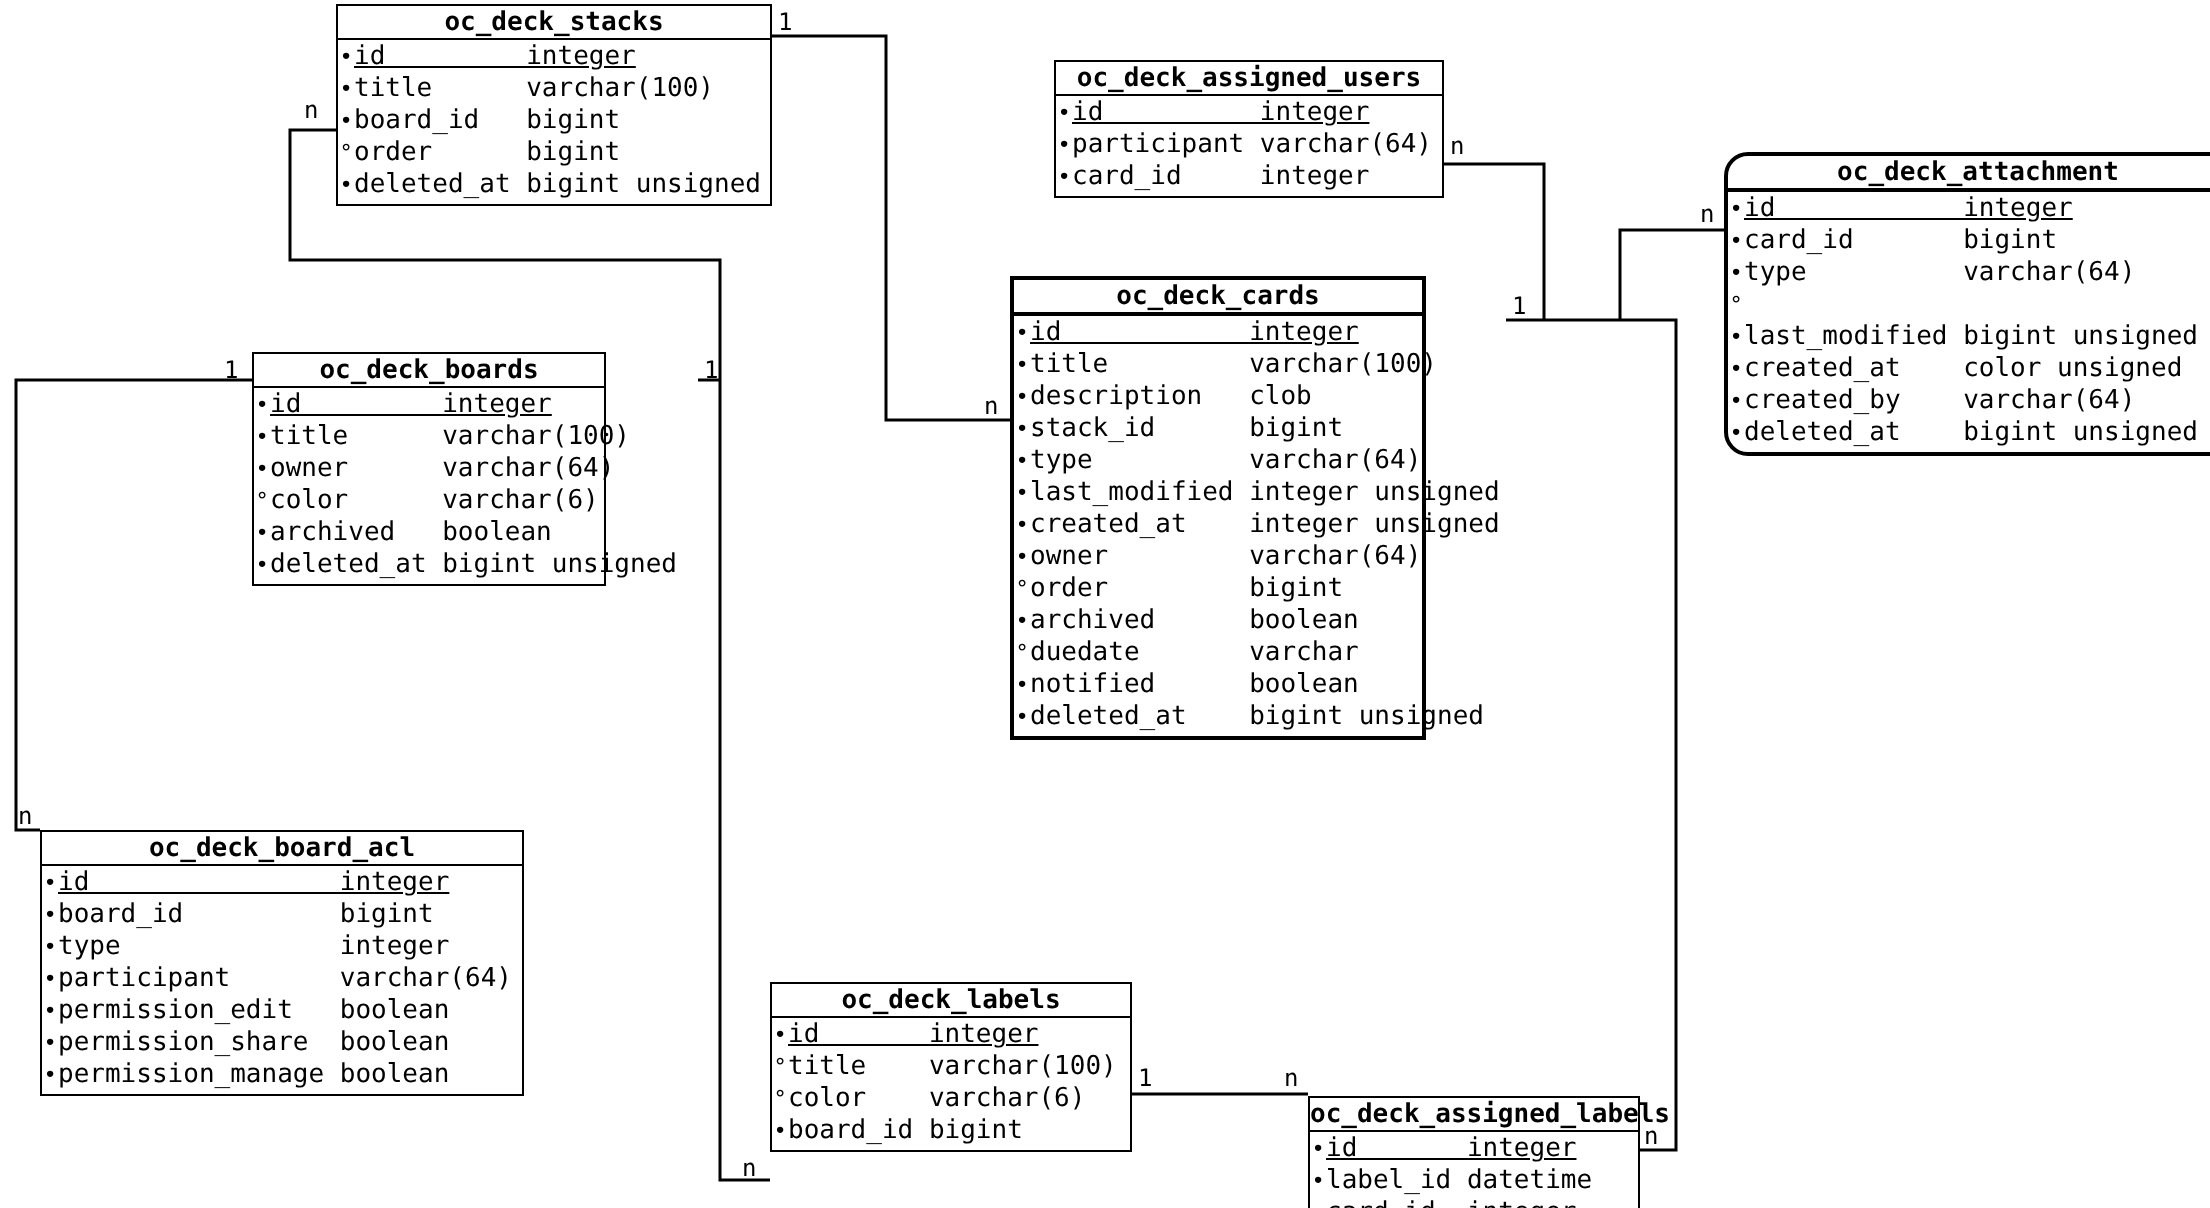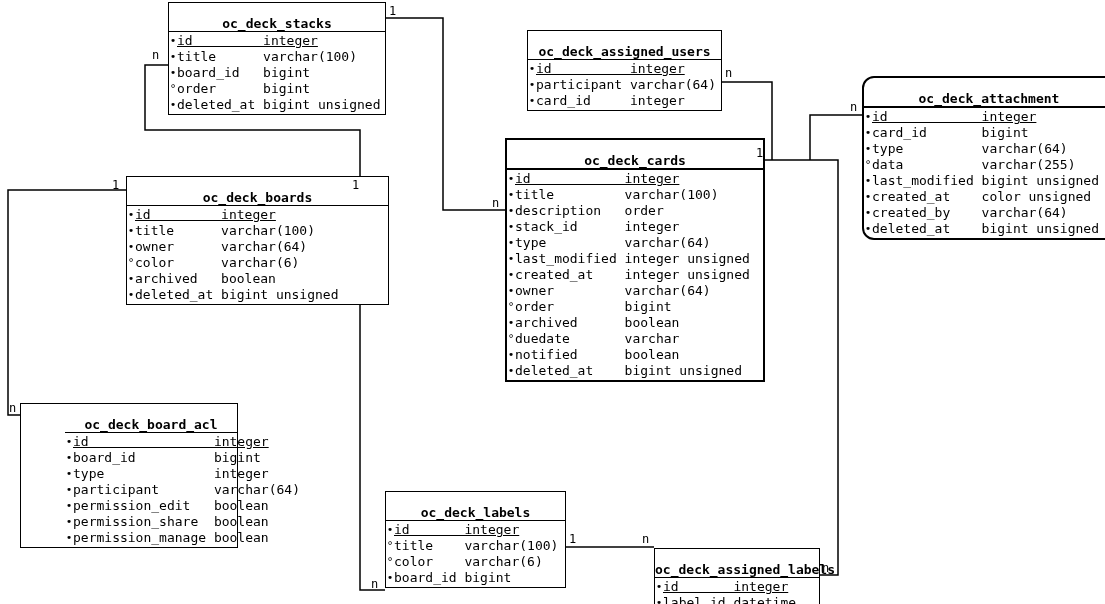--- a/index.html
+++ b/index.html
@@ -5,21 +5,21 @@
   * { margin:0; padding:0; box-sizing:border-box; }
   html,body { background:#ffffff; }
   #canvas {
     position:relative; width:1105px; height:604px; background:#ffffff;
     font-family:"DejaVu Sans Mono", monospace; overflow:hidden; color:#000;
   }
   .tbl { position:absolute; background:#ffffff; border:1px solid #000; z-index:2; }
   .tbl.thick { border-width:2px; }
   .tbl-title {
     font-weight:bold; font-size:13px; line-height:17px; height:17px;
-    text-align:center; border-bottom:1px solid #000; white-space:pre;margin-top:12px;
+    text-align:center; border-bottom:1px solid #000; white-space:pre;
   }
   .tbl.thick .tbl-title { border-bottom-width:2px; height:18px; }
   .tbl-body { padding:1px 2px 1px 0; }
   .row { display:flex; height:16px; line-height:16px; font-size:13px; white-space:pre; }
   .marker { width:8px; text-align:center; font-size:11px; line-height:16px; flex:0 0 8px; }
   .rowtext { white-space:pre; }
   .row.pk .rowtext { text-decoration:underline; }
   svg.wires { position:absolute; left:0; top:0; z-index:1; }
   svg.wires polyline { fill:none; stroke:#000; stroke-width:1.5; }
   .card-label {
@@ -62,60 +62,60 @@
         <div class="row"><span class="marker">•</span><span class="rowtext">card_id     integer</span></div>
       </div>
   </div>
 
   <div class="tbl thick" style="left:862px; top:76px; width:254px;border-radius:12px;">
     <div class="tbl-title">oc_deck_attachment</div>
     <div class="tbl-body">
         <div class="row pk"><span class="marker">•</span><span class="rowtext">id            integer</span></div>
         <div class="row"><span class="marker">•</span><span class="rowtext">card_id       bigint</span></div>
         <div class="row"><span class="marker">•</span><span class="rowtext">type          varchar(64)</span></div>
-        <div class="row"><span class="marker">°</span><span class="rowtext">data          varchar(255)</span></div>
+        <div class="row"><span class="marker">°</span></div>
         <div class="row"><span class="marker">•</span><span class="rowtext">last_modified bigint unsigned</span></div>
         <div class="row"><span class="marker">•</span><span class="rowtext">created_at    color unsigned</span></div>
         <div class="row"><span class="marker">•</span><span class="rowtext">created_by    varchar(64)</span></div>
         <div class="row"><span class="marker">•</span><span class="rowtext">deleted_at    bigint unsigned</span></div>
       </div>
   </div>
 
-  <div class="tbl" style="left:126px; top:176px; width:263px;">
+  <div class="tbl" style="left:126px; top:176px; width:177px;">
     <div class="tbl-title">oc_deck_boards</div>
     <div class="tbl-body">
         <div class="row pk"><span class="marker">•</span><span class="rowtext">id         integer</span></div>
         <div class="row"><span class="marker">•</span><span class="rowtext">title      varchar(100)</span></div>
         <div class="row"><span class="marker">•</span><span class="rowtext">owner      varchar(64)</span></div>
         <div class="row"><span class="marker">°</span><span class="rowtext">color      varchar(6)</span></div>
         <div class="row"><span class="marker">•</span><span class="rowtext">archived   boolean</span></div>
         <div class="row"><span class="marker">•</span><span class="rowtext">deleted_at bigint unsigned</span></div>
       </div>
   </div>
 
-  <div class="tbl thick" style="left:505px; top:138px; width:260px;">
+  <div class="tbl thick" style="left:505px; top:138px; width:208px;">
     <div class="tbl-title">oc_deck_cards</div>
     <div class="tbl-body">
         <div class="row pk"><span class="marker">•</span><span class="rowtext">id            integer</span></div>
         <div class="row"><span class="marker">•</span><span class="rowtext">title         varchar(100)</span></div>
-        <div class="row"><span class="marker">•</span><span class="rowtext">description   order</span></div>
-        <div class="row"><span class="marker">•</span><span class="rowtext">stack_id      integer</span></div>
+        <div class="row"><span class="marker">•</span><span class="rowtext">description   clob</span></div>
+        <div class="row"><span class="marker">•</span><span class="rowtext">stack_id      bigint</span></div>
         <div class="row"><span class="marker">•</span><span class="rowtext">type          varchar(64)</span></div>
         <div class="row"><span class="marker">•</span><span class="rowtext">last_modified integer unsigned</span></div>
         <div class="row"><span class="marker">•</span><span class="rowtext">created_at    integer unsigned</span></div>
         <div class="row"><span class="marker">•</span><span class="rowtext">owner         varchar(64)</span></div>
         <div class="row"><span class="marker">°</span><span class="rowtext">order         bigint</span></div>
         <div class="row"><span class="marker">•</span><span class="rowtext">archived      boolean</span></div>
         <div class="row"><span class="marker">°</span><span class="rowtext">duedate       varchar</span></div>
         <div class="row"><span class="marker">•</span><span class="rowtext">notified      boolean</span></div>
         <div class="row"><span class="marker">•</span><span class="rowtext">deleted_at    bigint unsigned</span></div>
       </div>
   </div>
 
-  <div class="tbl" style="left:20px; top:403px; width:218px;padding-left:44px;">
+  <div class="tbl" style="left:20px; top:415px; width:242px;">
     <div class="tbl-title">oc_deck_board_acl</div>
     <div class="tbl-body">
         <div class="row pk"><span class="marker">•</span><span class="rowtext">id                integer</span></div>
         <div class="row"><span class="marker">•</span><span class="rowtext">board_id          bigint</span></div>
         <div class="row"><span class="marker">•</span><span class="rowtext">type              integer</span></div>
         <div class="row"><span class="marker">•</span><span class="rowtext">participant       varchar(64)</span></div>
         <div class="row"><span class="marker">•</span><span class="rowtext">permission_edit   boolean</span></div>
         <div class="row"><span class="marker">•</span><span class="rowtext">permission_share  boolean</span></div>
         <div class="row"><span class="marker">•</span><span class="rowtext">permission_manage boolean</span></div>
       </div>

